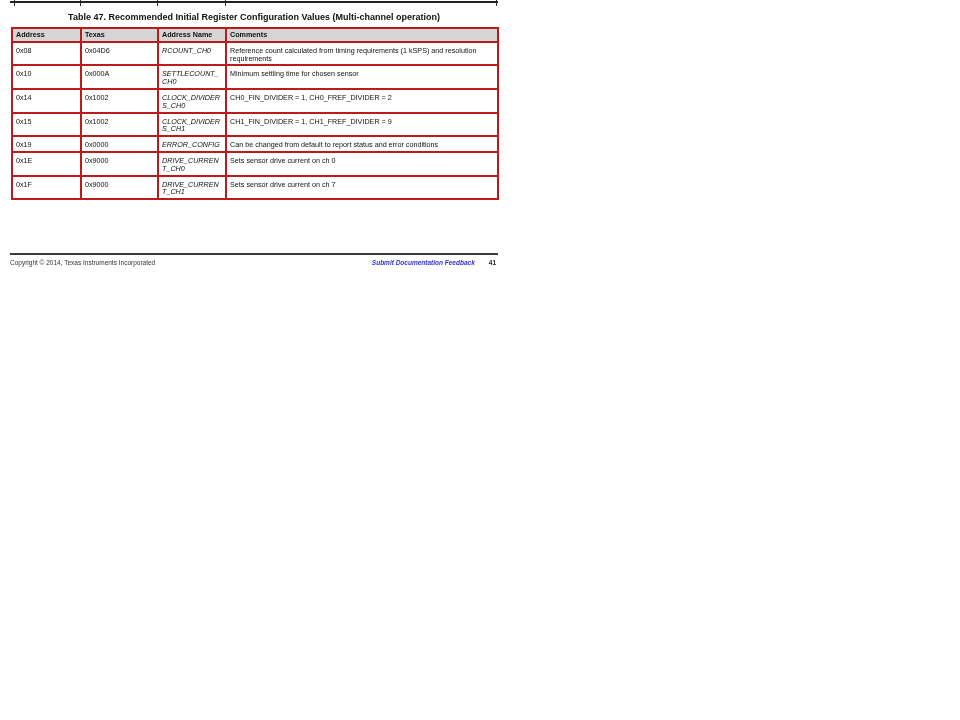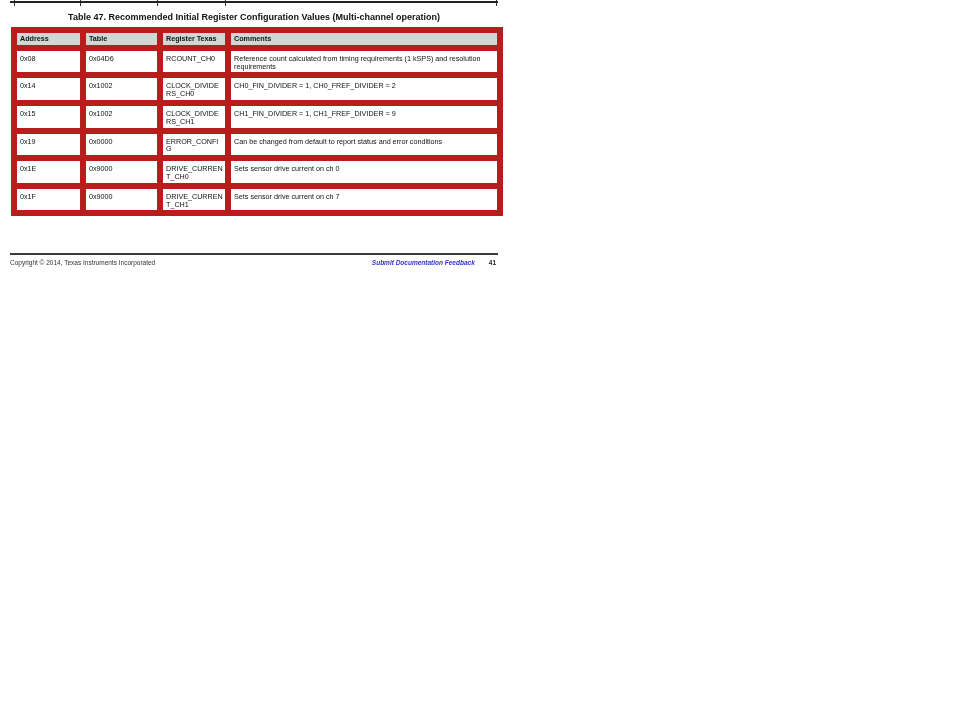--- a/index.html
+++ b/index.html
@@ -39,33 +39,33 @@
     width: 486px;
     border-collapse: collapse;
     table-layout: fixed;
     font-size: 7.2px; line-height: 7.8px;
     color: #111;
     border: 1px solid #1a1a1a;
     border-top-width: 2px;
     border-bottom-width: 2px;
   }
   table.reg-table th, table.reg-table td {
-    border: 6px solid #b91c1c;
+    border: 2px solid #b91c1c;
     padding: 4px 2px 2px 3px;
     vertical-align: top;
     text-align: left;
     font-weight: normal;
     overflow: hidden;
   }
   table.reg-table th {
     background: var(--header-bg, #d5d5d5);
     font-weight: bold;
     padding-top: 2px; padding-bottom: 2px;
   }
-  td.c-reg { word-break: break-all; }
+  td.c-reg { word-break: break-all; font-style: italic; }
   td.c-com { word-break: normal; }
 
   .footer-rule {
     position: absolute; left: 10px; top: 253px;
     width: 488px; height: 2px; background: #3a3a3a;
   }
   .footer {
     position: absolute; left: 10px; top: 259px; width: 488px;
     display: flex; align-items: baseline;
     font-size: 6.5px; line-height: 8px;
@@ -100,31 +100,37 @@
   <table class="reg-table">
     <colgroup>
       <col style="width:69px">
       <col style="width:77px">
       <col style="width:68px">
       <col style="width:272px">
     </colgroup>
     <thead>
       <tr>
         <th>Address</th>
-        <th>Table</th>
-        <th>Register Texas</th>
+        <th>Texas</th>
+        <th>Address Name</th>
         <th>Comments</th>
       </tr>
     </thead>
     <tbody>
         <tr>
       <td class="c-addr">0x08</td>
       <td class="c-val">0x04D6</td>
       <td class="c-reg">RCOUNT_CH0</td>
       <td class="c-com">Reference count calculated from timing requirements (1 kSPS) and resolution requirements</td>
+    </tr>
+        <tr>
+      <td class="c-addr">0x10</td>
+      <td class="c-val">0x000A</td>
+      <td class="c-reg">SETTLECOUNT_CH0</td>
+      <td class="c-com">Minimum settling time for chosen sensor</td>
     </tr>
         <tr>
       <td class="c-addr">0x14</td>
       <td class="c-val">0x1002</td>
       <td class="c-reg">CLOCK_DIVIDERS_CH0</td>
       <td class="c-com">CH0_FIN_DIVIDER = 1, CH0_FREF_DIVIDER = 2</td>
     </tr>
         <tr>
       <td class="c-addr">0x15</td>
       <td class="c-val">0x1002</td>

